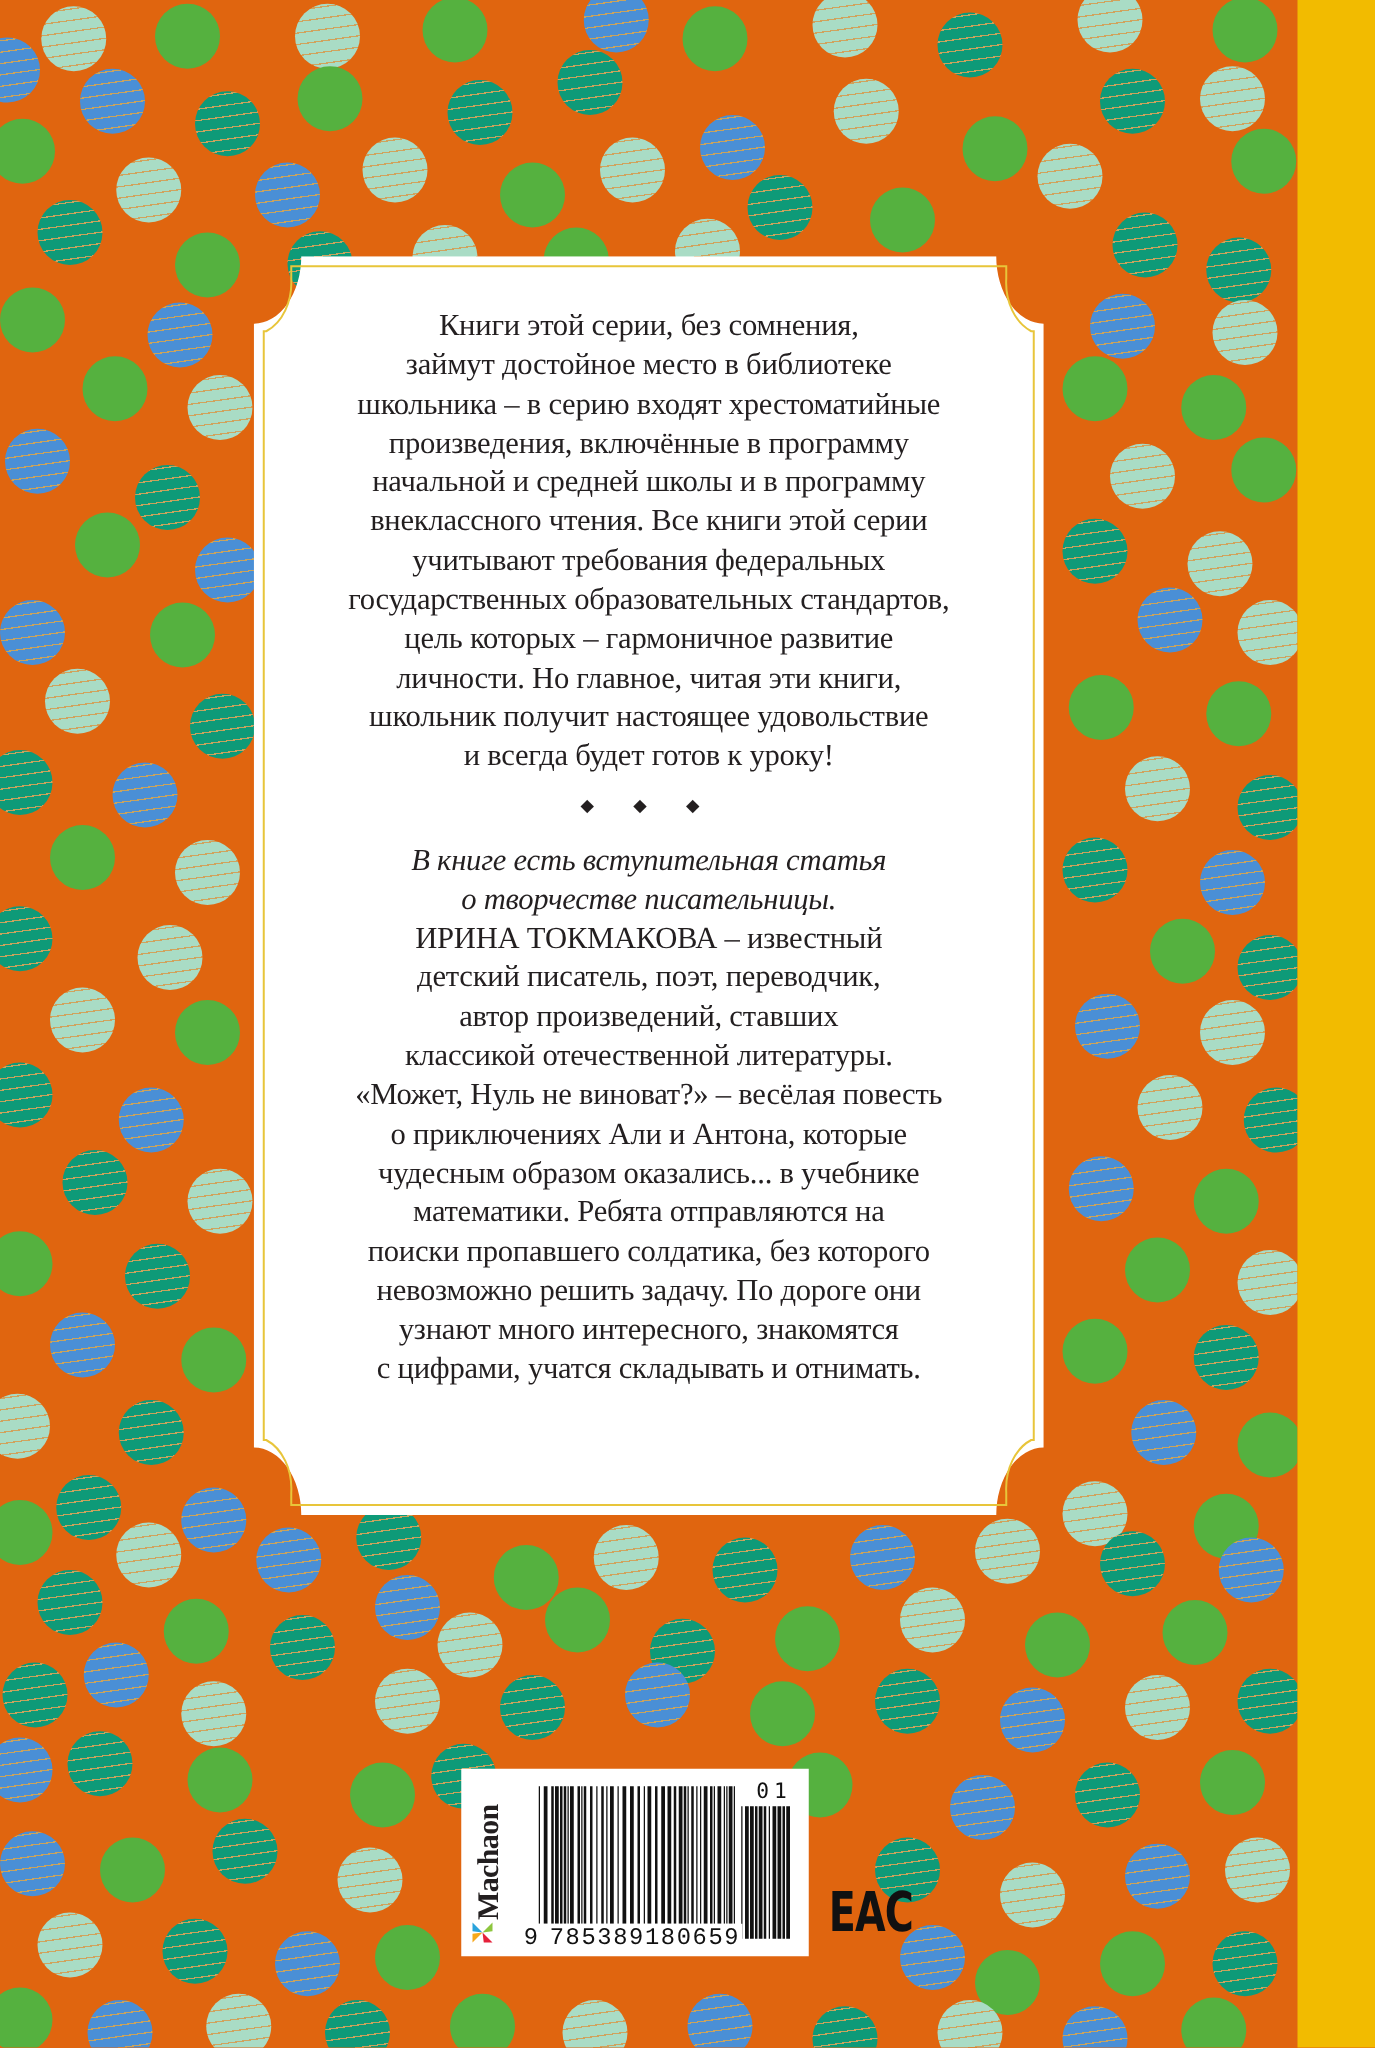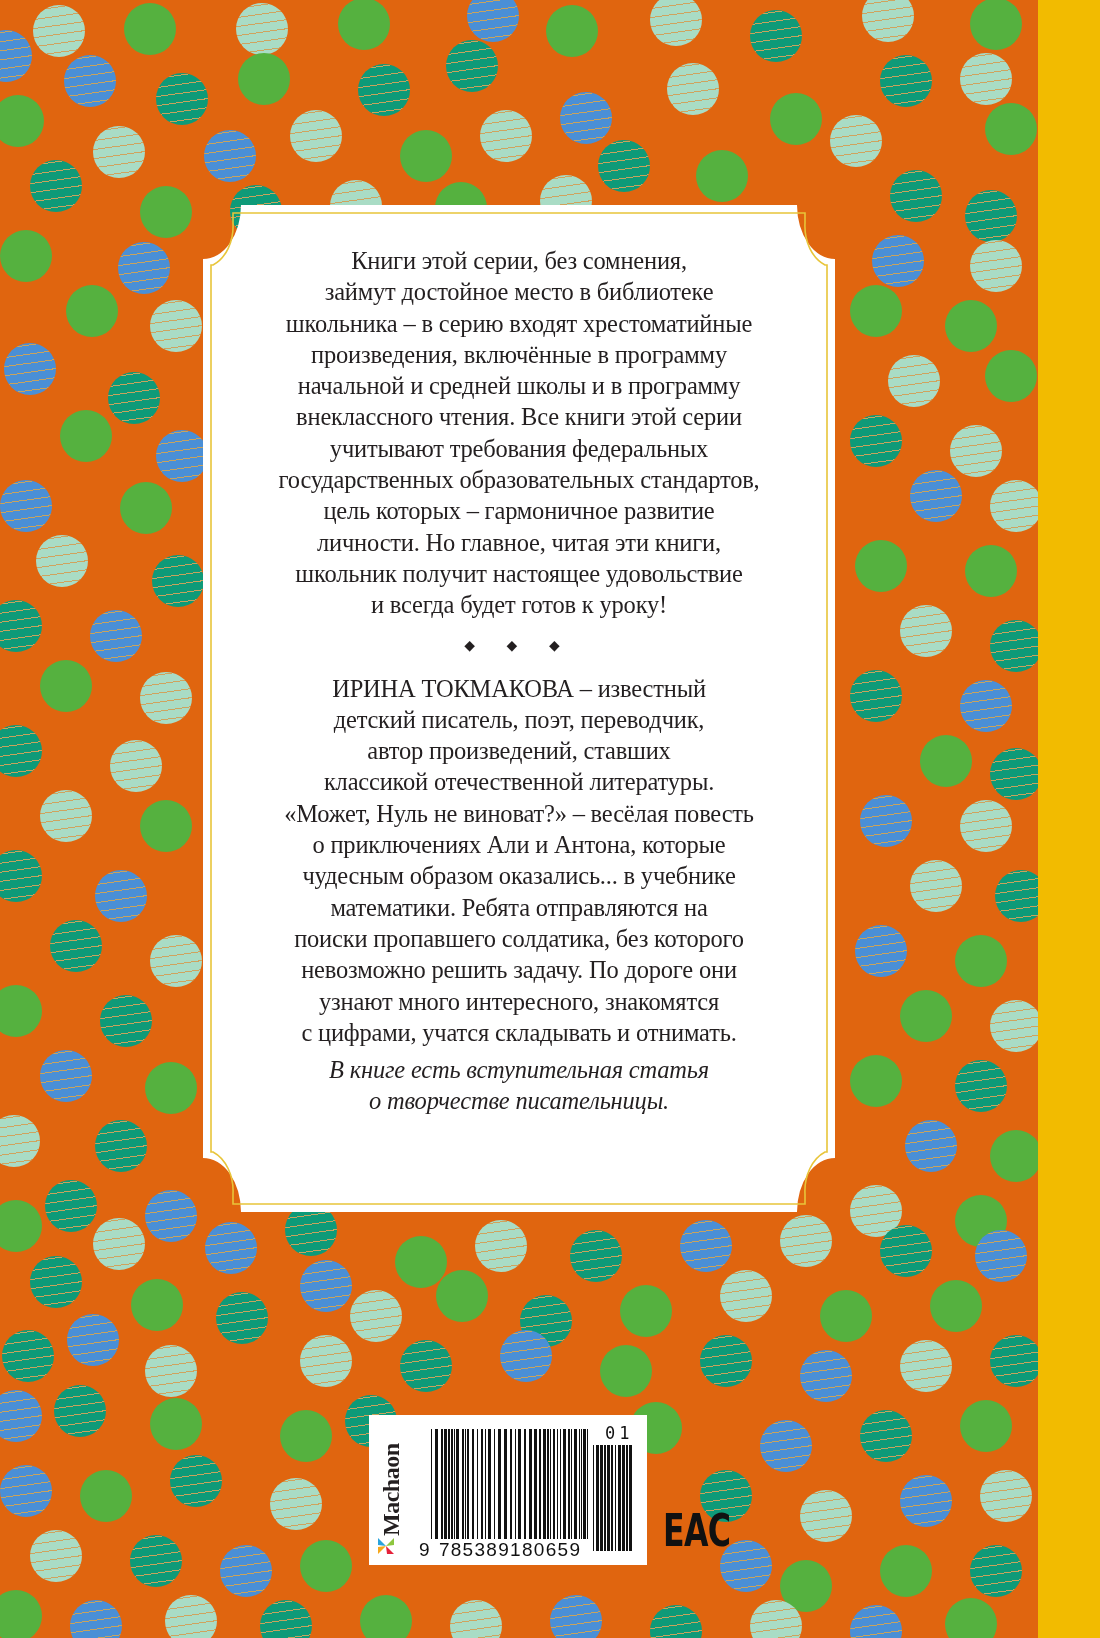--- a/index.html
+++ b/index.html
@@ -18,21 +18,21 @@
   #p1{margin-top:0;}
   #divider{margin:12px 0 14px;font-size:14px;letter-spacing:14px;line-height:26px;}
   #divider span{display:inline-block;}
   #p3{font-style:italic;margin-top:6px;}
   #barcode{position:absolute;left:369px;top:1415px;width:278px;height:150px;background:#fff;}
   #logo-text{position:absolute;left:-28px;top:58px;width:100px;height:26px;transform:rotate(-90deg);font-weight:bold;font-size:24px;color:#231f20;font-family:"Liberation Serif",serif;letter-spacing:-0.5px;}
   #logo-icon{position:absolute;left:8px;top:122px;width:18px;height:18px;}
   #bars{position:absolute;left:62px;top:14px;width:160px;height:122px;}
   #addon-bars{position:absolute;left:224px;top:30px;width:44px;height:106px;}
   .bar{position:absolute;top:0;background:#111;}
-  #digits{position:absolute;left:48px;top:124px;font-family:Liberation Sans, sans-serif;font-size:19px;color:#111;letter-spacing:1.3px;background:#fff;padding:0 2px;}
+  #digits{position:absolute;left:48px;top:124px;font-family:Liberation Mono, monospace;font-size:19px;color:#111;letter-spacing:1.3px;background:#fff;padding:0 2px;}
   #digits .lead{margin-right:8px;}
   #addon-digits{position:absolute;left:236px;top:8px;font-family:"DejaVu Sans Mono",monospace;font-size:17px;color:#111;letter-spacing:4px;}
   #eac{position:absolute;left:663px;top:1509px;font-family:"DejaVu Sans",sans-serif;font-weight:bold;font-size:44px;color:#111;transform:scaleX(0.72);transform-origin:left top;letter-spacing:-1px;line-height:44px;}
 </style>
 </head>
 <body>
 
 <div id="cover">
   <div id="dots">
       <div class="dot pale" style="left: 33px; top: 5px;"></div>
@@ -225,34 +225,34 @@
 государственных образовательных стандартов,
 цель которых – гармоничное развитие
 личности. Но главное, читая эти книги,
 школьник получит настоящее удовольствие
 и всегда будет готов к уроку!</p>
       <div id="divider">
         <span>◆</span>
         <span>◆</span>
         <span>◆</span>
       </div>
+      <p id="p3" class="para">В книге есть вступительная статья
+о творчестве писательницы.</p>
       <p id="p2" class="para">ИРИНА ТОКМАКОВА – известный
 детский писатель, поэт, переводчик,
 автор произведений, ставших
 классикой отечественной литературы.
 «Может, Нуль не виноват?» – весёлая повесть
 о приключениях Али и Антона, которые
 чудесным образом оказались... в учебнике
 математики. Ребята отправляются на
 поиски пропавшего солдатика, без которого
 невозможно решить задачу. По дороге они
 узнают много интересного, знакомятся
 с цифрами, учатся складывать и отнимать.</p>
-      <p id="p3" class="para">В книге есть вступительная статья
-о творчестве писательницы.</p>
     </div>
   </div>
 
   <div id="barcode">
     <div id="logo-text">Machaon</div>
     <svg id="logo-icon" viewBox="0 0 18 18">
       <polygon points="9,9 1,1 1,8" fill="#2aa3dc"></polygon>
       <polygon points="9,9 17,1 17,8" fill="#8dc63f"></polygon>
       <polygon points="9,9 1,17 1,10" fill="#f7a81b"></polygon>
       <polygon points="9,9 17,17 10,17" fill="#e5213a"></polygon>

